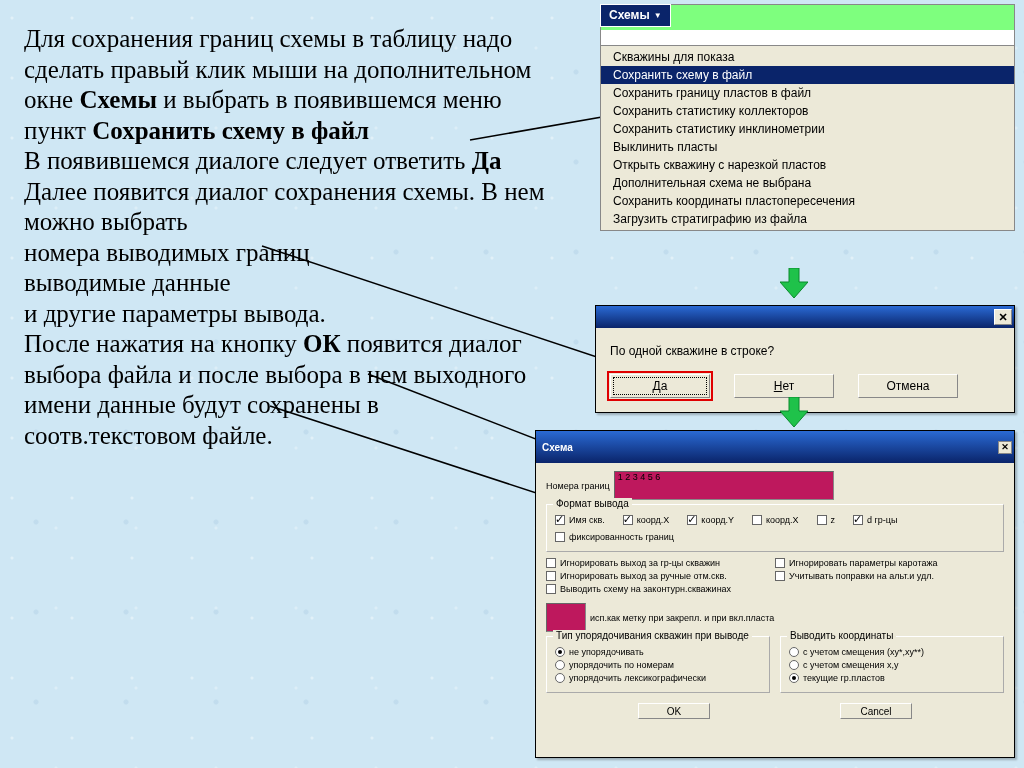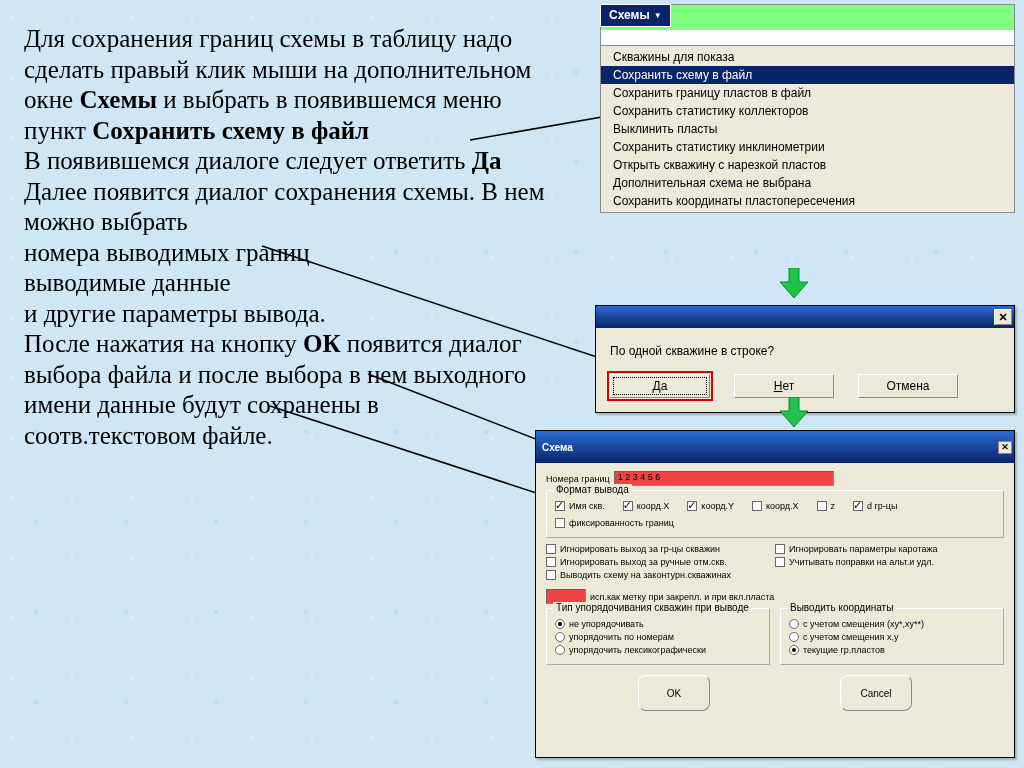--- a/index.html
+++ b/index.html
@@ -101,39 +101,39 @@
     color:#fff; font-size:10px; font-weight:bold;
     display:flex; align-items:center; justify-content:space-between; padding:0 2px 0 6px;
   }
   .closebtn2 {
     width:14px; height:13px; background:#ece9d8; border:1px solid #888;
     font-family:Arial; font-size:9px; font-weight:bold;
     display:flex; align-items:center; justify-content:center; color:#000;
   }
   .panel3 .inner { padding:8px 10px 6px; }
   .row { display:flex; align-items:center; gap:4px; margin-bottom:4px; }
-  .tinput { background:#ef4444; border:1px solid #888; border-top-color:#666; border-left-color:#666; height:15px; padding:0 3px; font-size:9px; }
+  .tinput { background:#be185d; border:1px solid #888; border-top-color:#666; border-left-color:#666; height:29px; padding:0 3px; font-size:9px; }
   .group {
     border:1px solid #aaa; border-top-color:#fff; border-left-color:#fff;
     position:relative; padding:10px 8px 6px; margin-bottom:6px;
   }
   .group > .glabel {
     position:absolute; top:-7px; left:6px; background:#ece9d8; padding:0 3px; font-size:10px;
   }
   .cb { width:10px; height:10px; background:#fff; border:1px solid #666; display:inline-block; vertical-align:middle; position:relative;}
   .cb.chk::after{ content:"✓"; position:absolute; top:-3px; left:-1px; font-size:11px; color:#000;}
   .rb { width:10px; height:10px; border:1px solid #666; border-radius:50%; background:#fff; display:inline-block; vertical-align:middle; position:relative;}
   .rb.chk::after{ content:""; position:absolute; top:2px; left:2px; width:4px; height:4px; background:#000; border-radius:50%;}
   .cbline { display:flex; align-items:center; gap:4px; margin-bottom:3px; white-space:nowrap; font-size:9px;}
   .two-col { display:flex; gap:0; }
   .two-col > div { flex:1; }
   .smallgroups { display:flex; gap:10px; }
   .smallgroups .group { flex:1; }
   .panel3 .btnrow { display:flex; justify-content:center; gap:130px; padding:4px 0 0;}
-  .panel3 .btnrow .winbtn { width:72px; height:36px; font-size:10px;border-radius:8px; }
+  .panel3 .btnrow .winbtn { width:72px; height:16px; font-size:10px; }
 
   
   .arrow-down {
     position:absolute; width:28px; height:30px;
   }
   .arrow-down svg { width:100%; height:100%; }
 
   .leader { position:absolute; pointer-events:none; }
   .leader svg { overflow:visible; }
 </style>
@@ -196,25 +196,26 @@
   <div class="shemy-btn">
     <span>Схемы</span>
       <span class="tri">▼</span>
   </div>
   <div class="input-row"></div>
   <div class="ctxmenu">
     <div class="mi">Скважины для показа</div>
     <div class="mi sel">Сохранить схему в файл</div>
     <div class="mi">Сохранить границу пластов в файл</div>
     <div class="mi">Сохранить статистику коллекторов</div>
+    <div class="mi">Сохранить статистику инклинометрии</div>
     <div class="mi">Выклинить пласты</div>
-    <div class="mi">Сохранить статистику инклинометрии</div>
     <div class="mi">Открыть скважину с нарезкой пластов</div>
     <div class="mi">Дополнительная схема не выбрана</div>
     <div class="mi">Сохранить координаты пластопересечения</div>
+    <div class="mi">Загрузить стратиграфию из файла</div>
   </div>
 </div>
 
 <div class="arrow-down" style="left:780px; top:268px;">
   <svg viewBox="0 0 28 30">
       <path d="M9 0 H19 V14 H28 L14 30 L0 14 H9 Z" fill="#1fc24a" stroke="#0a8a2c" stroke-width="1"></path>
     </svg>
 </div>
 
 <div class="panel2">

